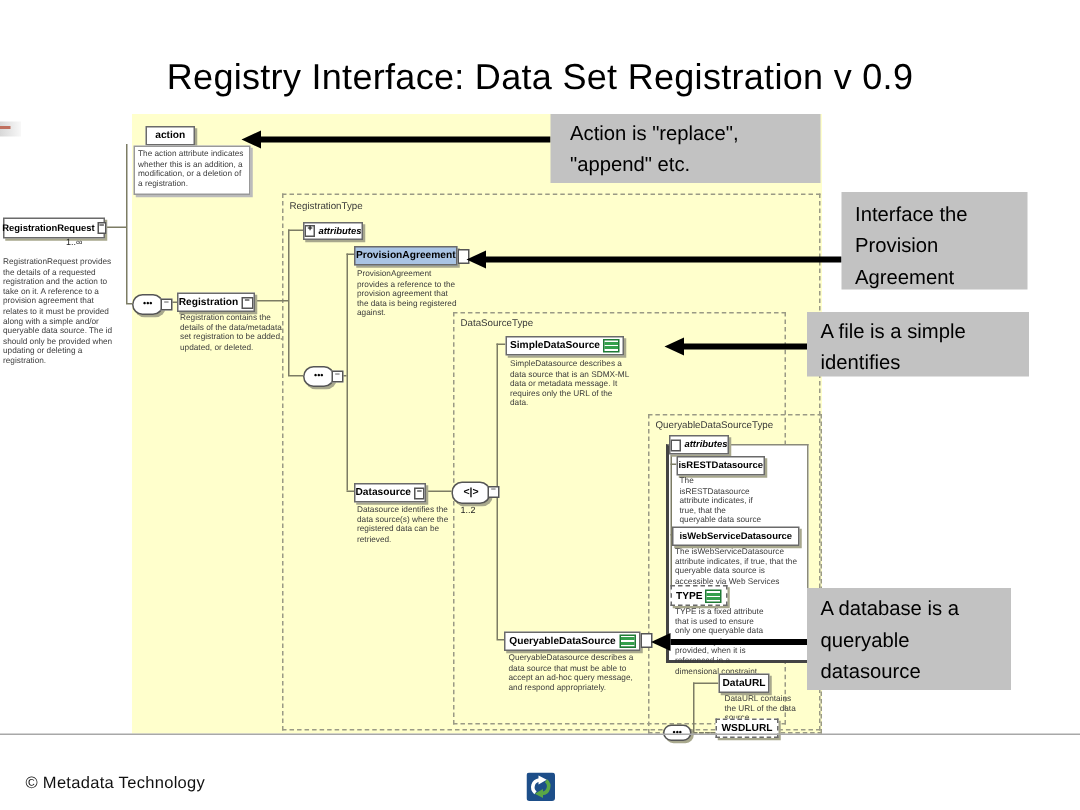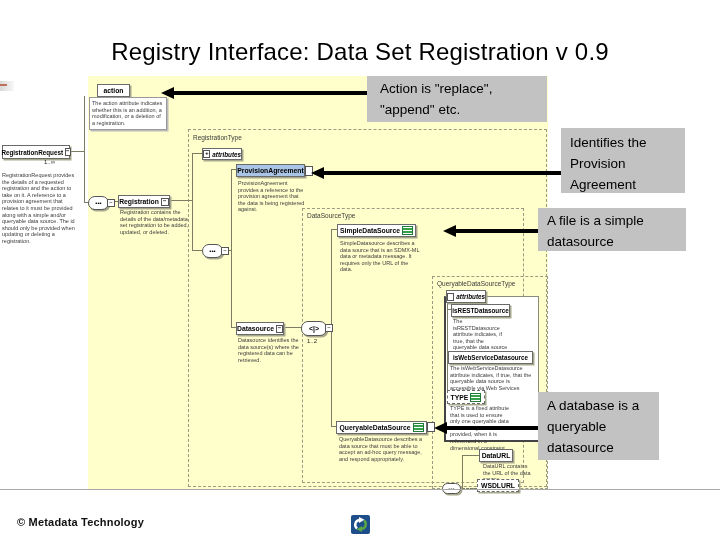--- a/index.html
+++ b/index.html
@@ -35,21 +35,21 @@
   .occ{position:absolute;font-size:6px;color:#222;white-space:nowrap}
   .desc{position:absolute;font-size:5.5px;line-height:1.2;color:#3c3c3c}
   .whitebox{position:absolute;background:#fff;border:1px solid #999;
             box-shadow:1.5px 1.5px 0 #bbb;padding:2px}
   .callout{position:absolute;background:#C2C2C2;color:#000;font-size:13.5px;line-height:21px}
   .arrow{position:absolute;display:flex;align-items:center;height:12px}
   .arrow .head{width:0;height:0;border-top:6px solid transparent;
                border-bottom:6px solid transparent;border-right:13px solid #000}
   .arrow .bar{flex:1;height:4px;background:#000}
   .botline{position:absolute;left:0;top:489px;width:720px;height:1px;background:#a8a8a8}
-  .footer{position:absolute;left:17px;top:516px;font-size:11px;font-weight:bold;
+  .footer{position:absolute;left:17px;top:516px;font-size:11px;font-weight:normal;
           letter-spacing:.2px;color:#111}
   .logo{position:absolute;left:351px;top:515px;width:19px;height:19px}
 </style>
 </head>
 <body>
 
 <div class="abs" style="left:0;top:81px;width:14px;height:10px;background:linear-gradient(90deg,#d8d8d8,#f8f8f8)"></div>
 <div class="abs" style="left:0;top:84px;width:7px;height:2px;background:#c0705f"></div>
 
 <div class="title">Registry Interface: Data Set Registration v 0.9</div>
@@ -202,23 +202,23 @@
 <div class="arrow" style="left:443px;top:225px;width:97px">
   <div class="head"></div>
   <div class="bar"></div>
 </div>
 <div class="arrow" style="left:434px;top:422px;width:104px">
   <div class="head"></div>
   <div class="bar"></div>
 </div>
 
 <div class="callout" style="left:367px;top:76px;width:180px;height:46px;padding:2px 0 0 13px;box-sizing:border-box">Action is "replace", "append" etc.</div>
-<div class="callout" style="left:561px;top:128px;width:124px;height:65px;padding:4px 0 0 9px;box-sizing:border-box">Identifies the Provision Agreement</div>
-<div class="callout" style="left:538px;top:208px;width:148px;height:43px;padding:2px 0 0 9px;box-sizing:border-box">A file is a simple datasource</div>
-<div class="callout" style="left:538px;top:392px;width:121px;height:68px;padding:3px 0 0 9px;box-sizing:border-box">A database is  a queryable datasource</div>
+<div class="callout" style="left:561px;top:128px;width:124px;height:65px;padding:4px 0 0 9px;box-sizing:border-box">Interface the Provision Agreement</div>
+<div class="callout" style="left:538px;top:208px;width:148px;height:43px;padding:2px 0 0 9px;box-sizing:border-box">A file is a simple identifies</div>
+<div class="callout" style="left:538px;top:392px;width:136px;height:68px;padding:3px 0 0 9px;box-sizing:border-box">A database is  a queryable datasource</div>
 
 <div class="footer">© Metadata Technology</div>
 <div class="logo">
   <svg width="19" height="19" viewBox="0 0 19 19">
     <rect width="19" height="19" rx="2" fill="#1D4E89"></rect>
     <path d="M6 13.5 A4.8 4.8 0 0 1 8.5 5" stroke="#ffffff" stroke-width="2.4" fill="none"></path>
     <polygon points="8,2 13.5,4.8 8,8" fill="#ffffff"></polygon>
     <path d="M13 5.5 A4.8 4.8 0 0 1 10.5 14" stroke="#5AA646" stroke-width="2.4" fill="none"></path>
     <polygon points="11,11 5.5,14.2 11,17" fill="#5AA646"></polygon>
   </svg>

